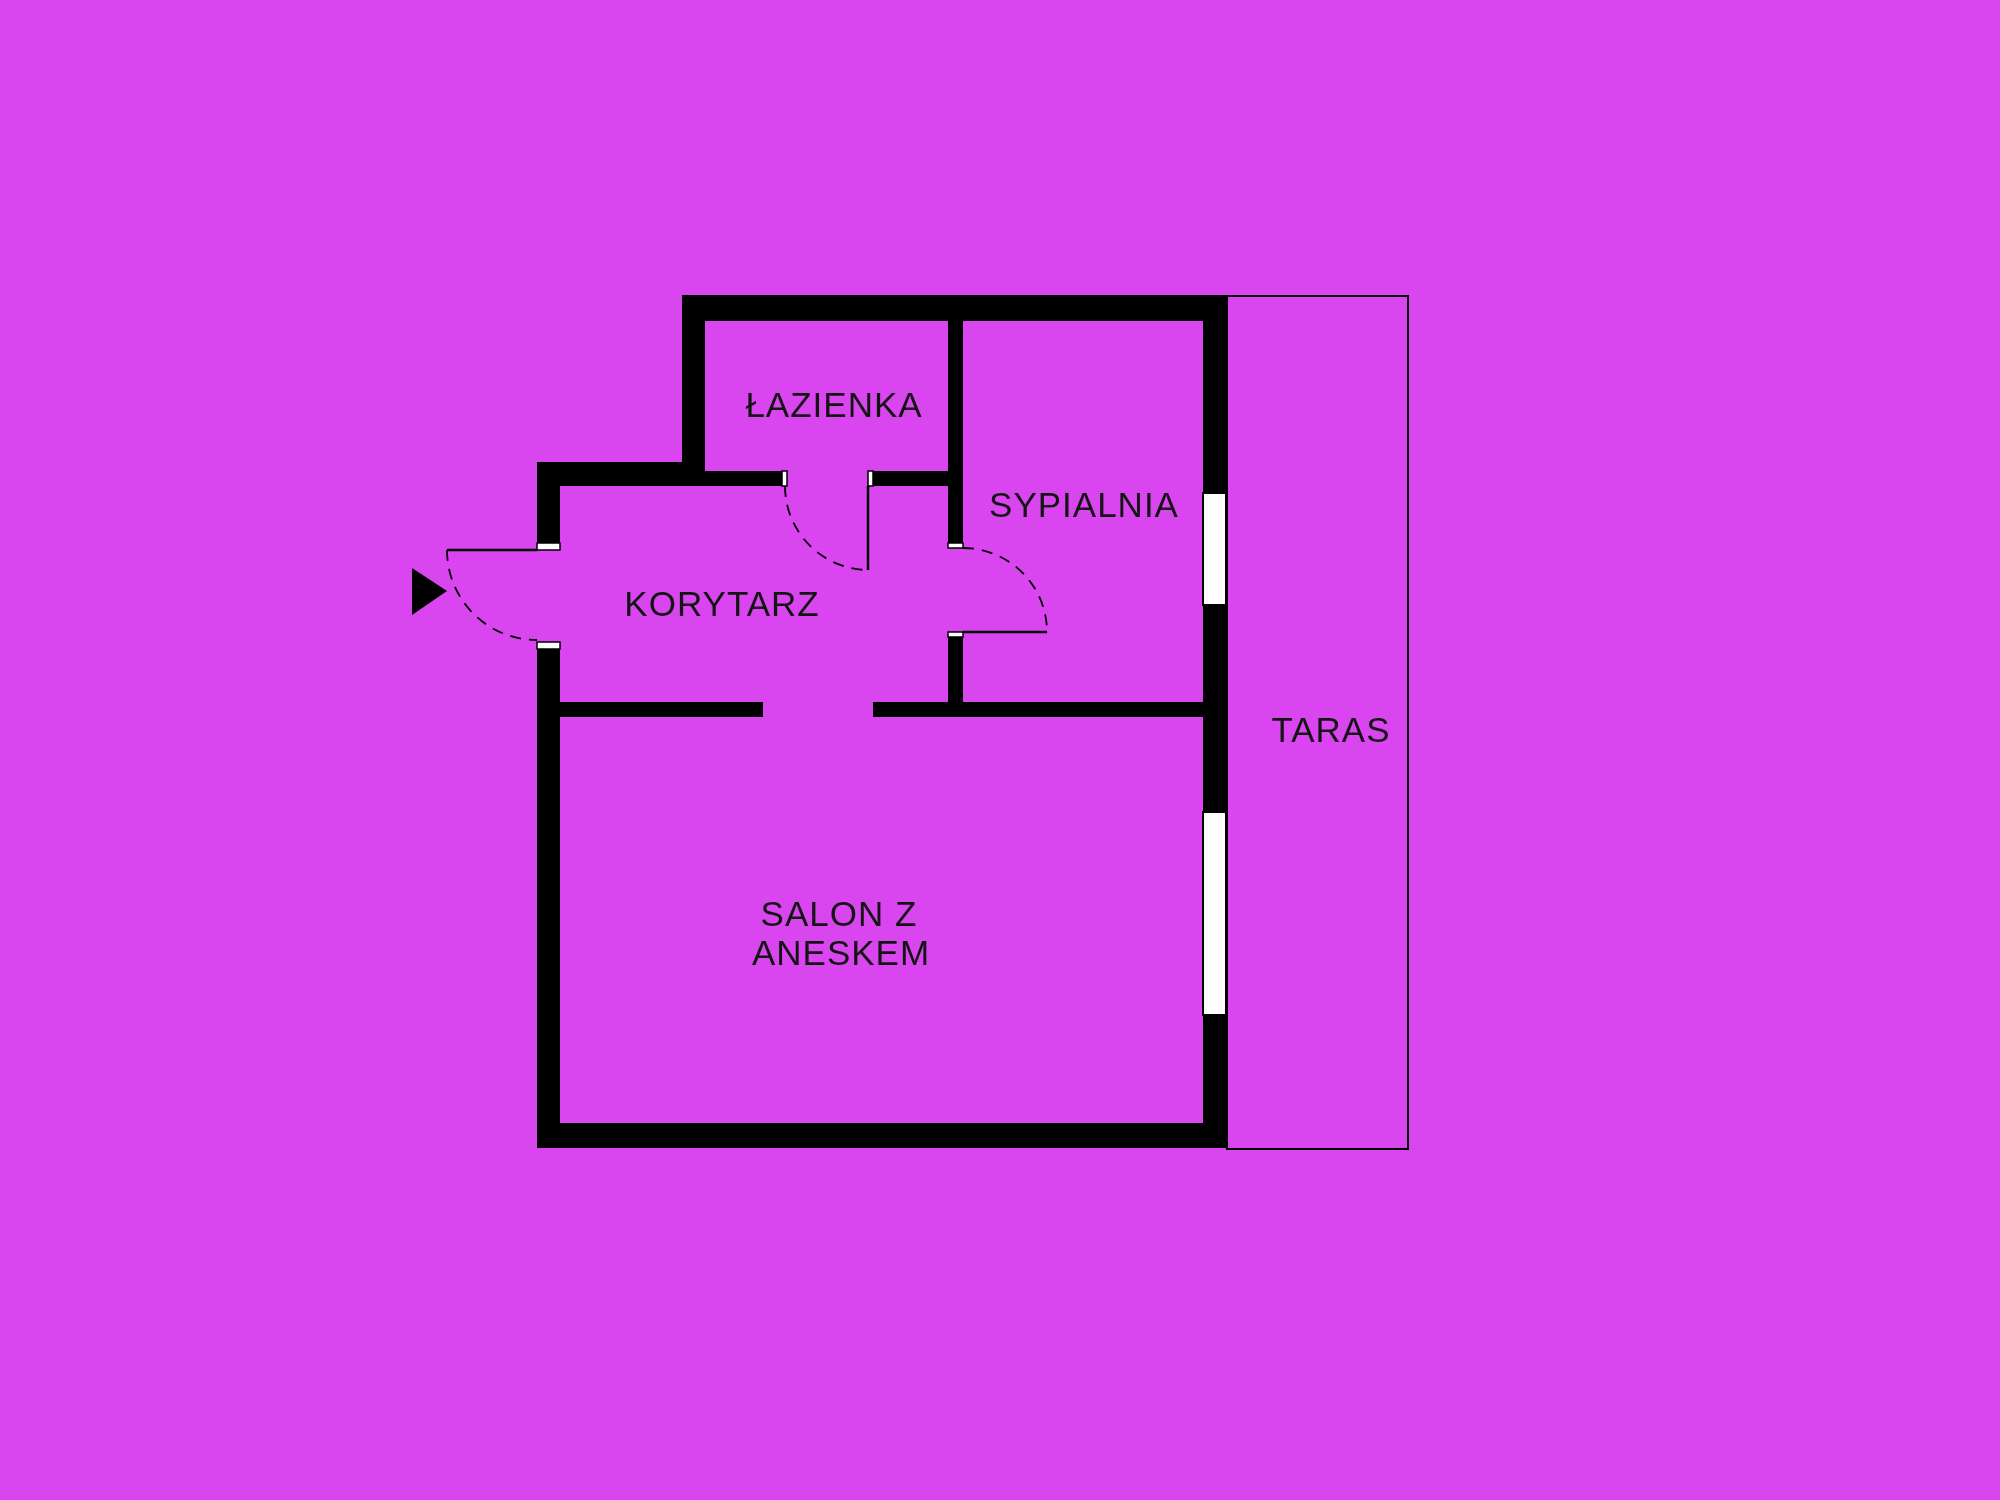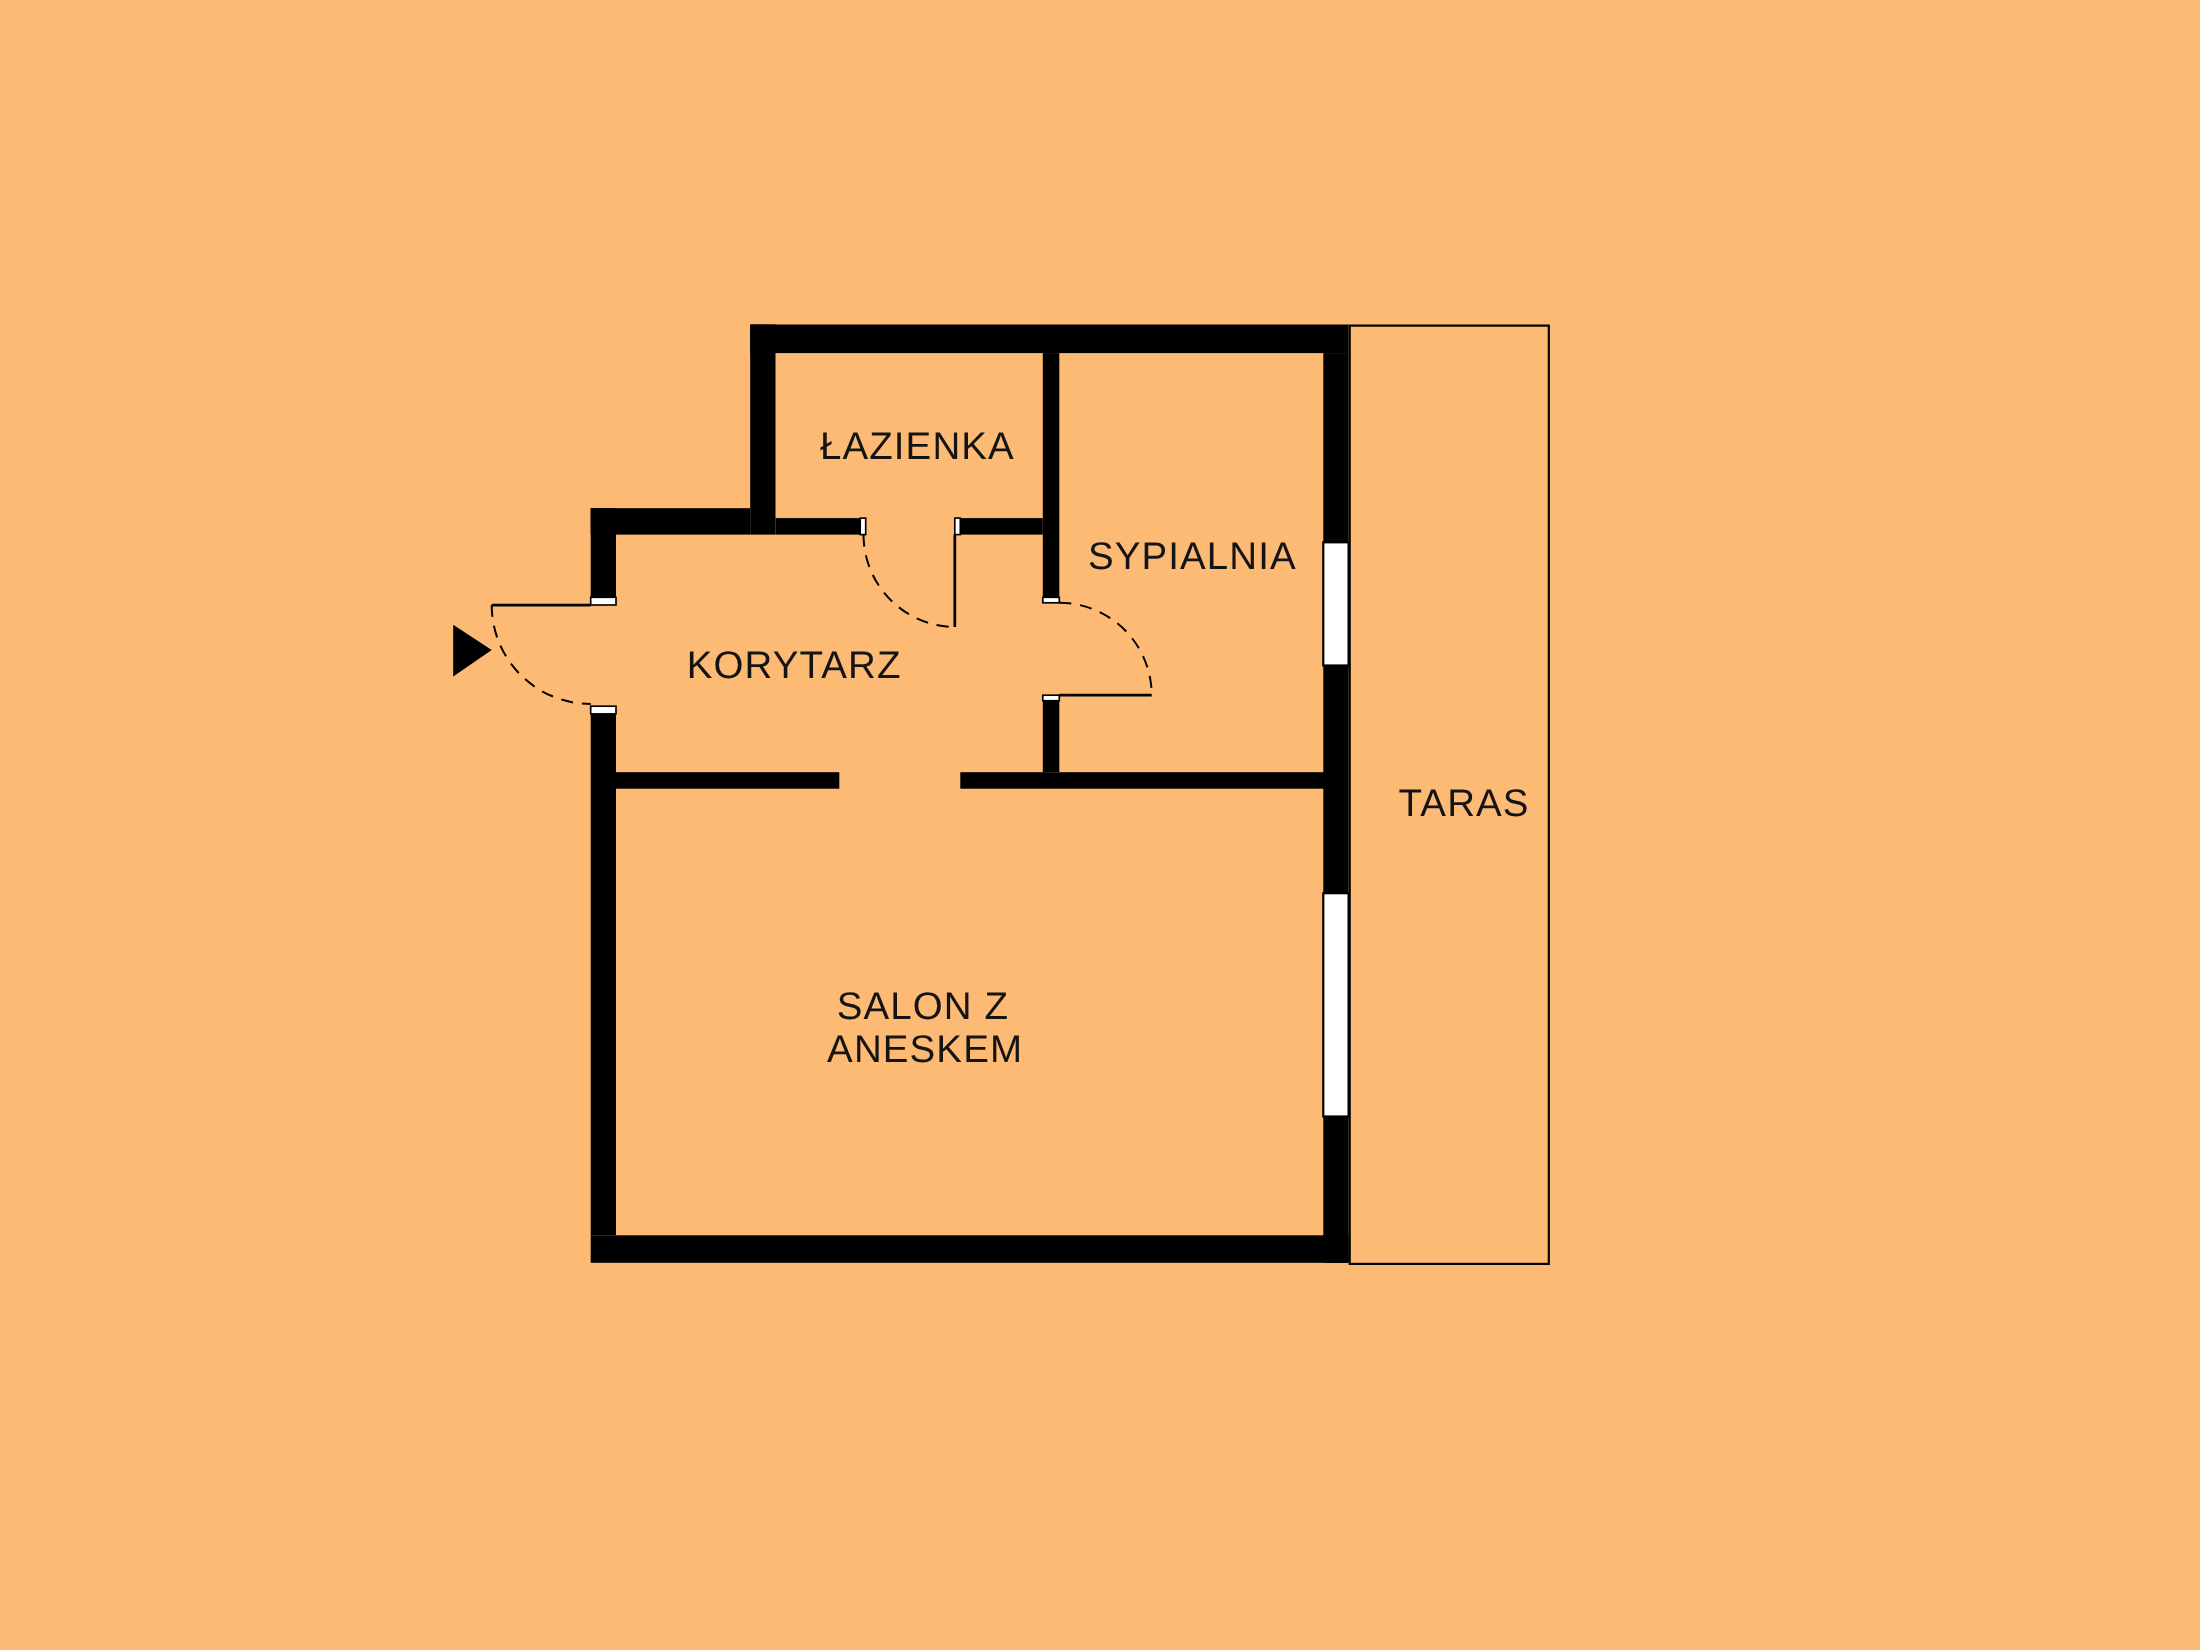--- a/index.html
+++ b/index.html
@@ -1,20 +1,20 @@
 <!DOCTYPE html>
 <html><head>
 <meta charset="utf-8">
 <style>
   html, body { margin: 0; padding: 0; background: #ffffff; }
   .stage {
     position: relative;
     width: 2000px;
     height: 1500px;
-    background: #fdba74;
+    background: #d946ef;
     overflow: hidden;
     font-family: "Liberation Sans", sans-serif;
   }
   svg.plan { position: absolute; left: 0; top: 0; }
   text.room-label {
     font-family: "Liberation Sans", sans-serif;
     font-size: 35px;
     font-weight: 500;
     letter-spacing: 1px;
     text-anchor: middle;

